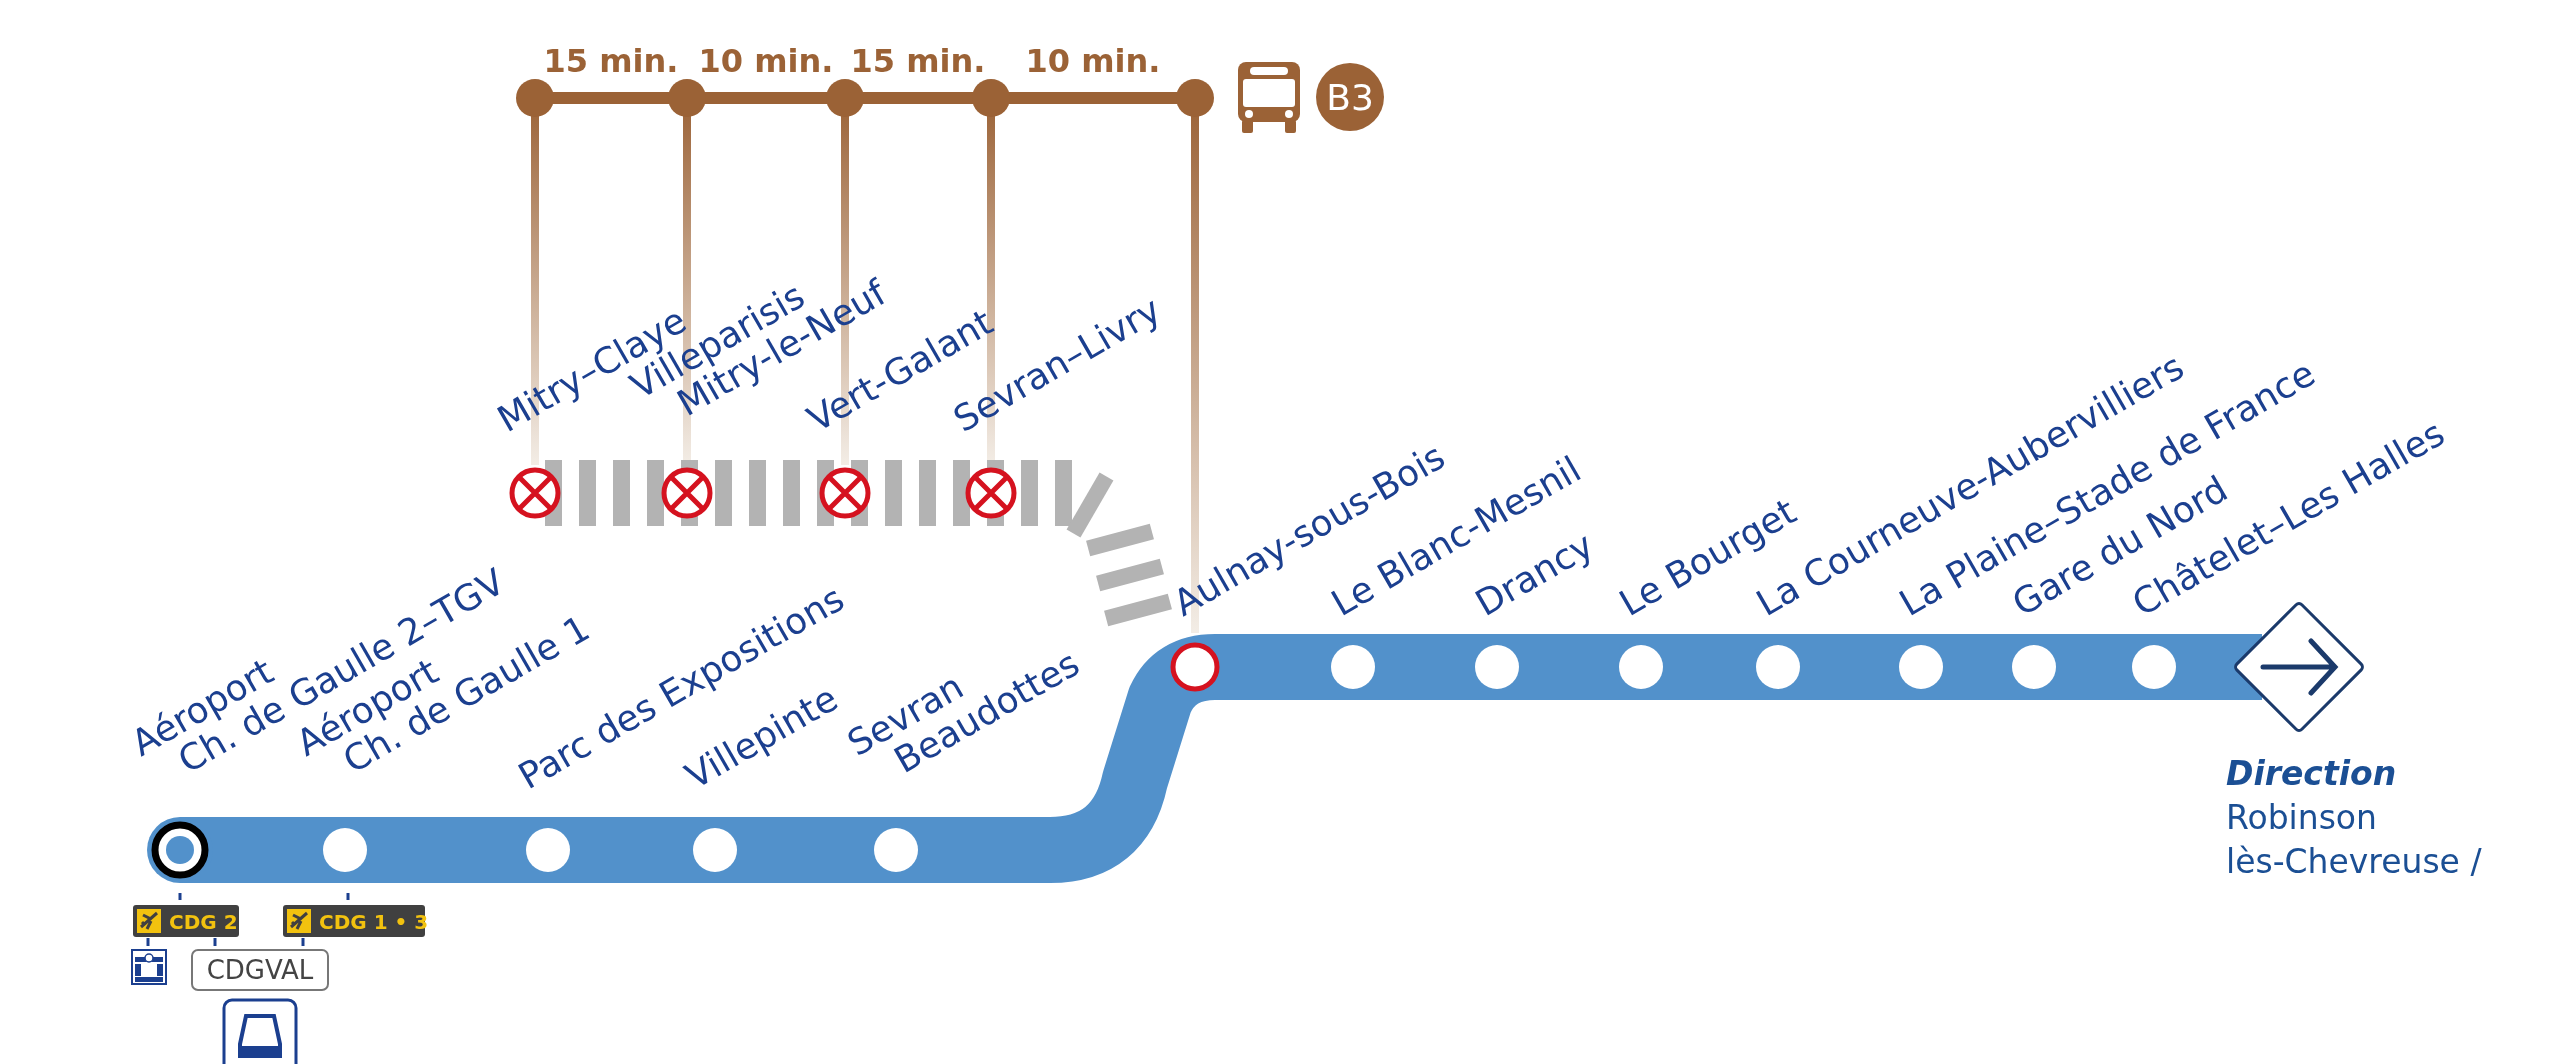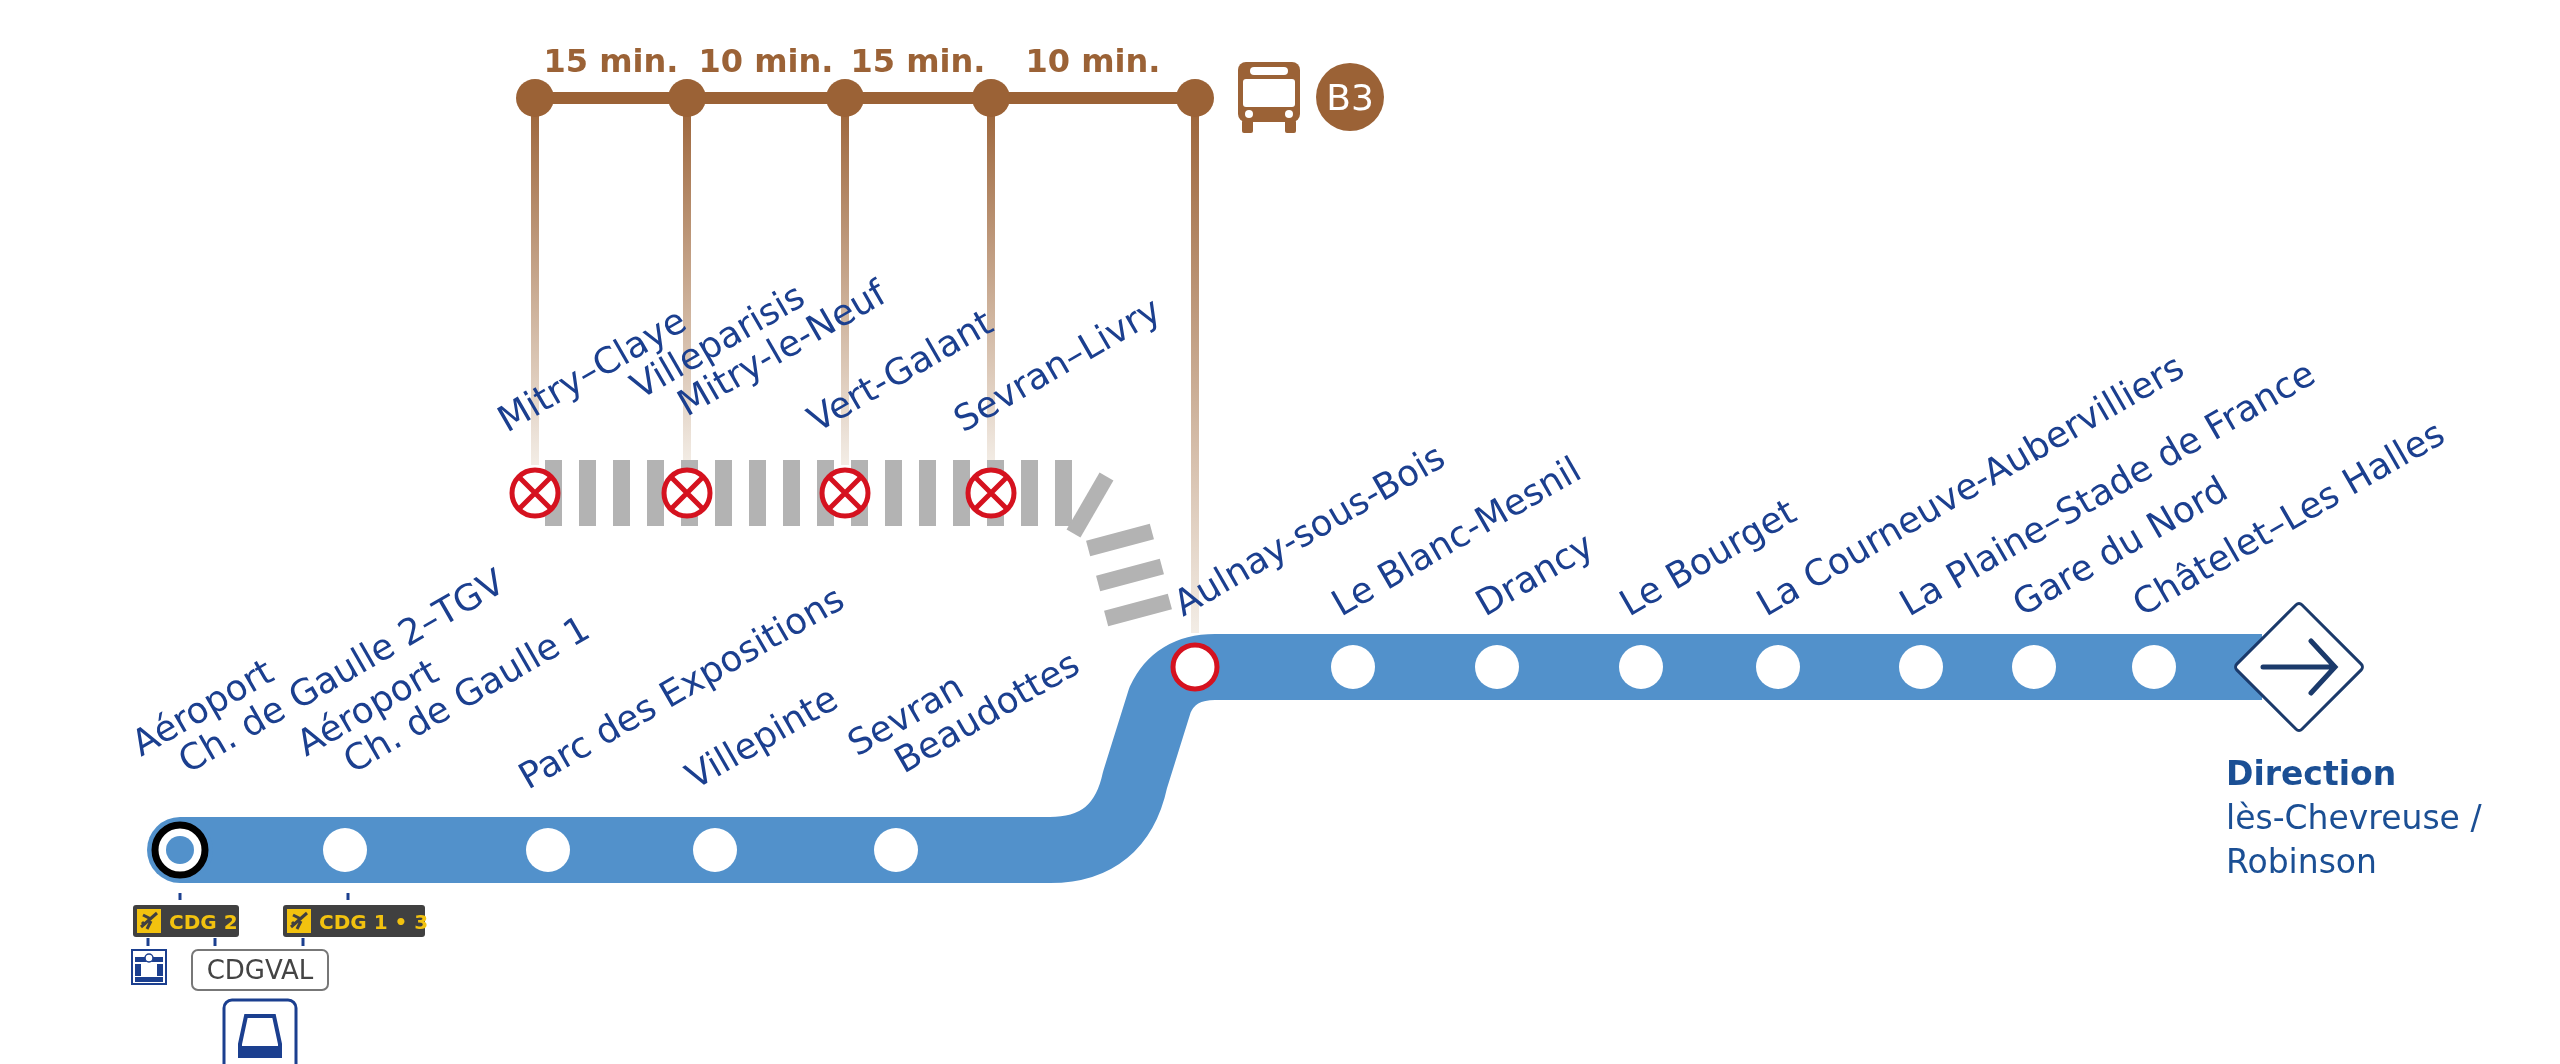--- a/index.html
+++ b/index.html
@@ -4,21 +4,21 @@
 <style>
   html,body{margin:0;padding:0;background:#ffffff;}
   body{width:2560px;height:1064px;overflow:hidden;position:relative;font-family:"DejaVu Sans","Liberation Sans",sans-serif;}
   #map{position:absolute;left:0;top:0;width:2560px;height:1064px;}
   .st-label{font-family:"DejaVu Sans",sans-serif;font-size:36px;fill:#1b3f8f;}
   .min-label{font-family:"DejaVu Sans",sans-serif;font-size:32px;font-weight:bold;fill:#9b6236;}
   .b3-text{font-family:"DejaVu Sans",sans-serif;font-size:36px;fill:#ffffff;}
   .badge-text{font-family:"DejaVu Sans",sans-serif;font-size:20px;font-weight:bold;fill:#f2c20f;}
   .cdgval-text{font-family:"DejaVu Sans",sans-serif;font-size:26px;fill:#444;}
   #direction{position:absolute;left:2226px;top:752px;color:#1b4f94;font-family:"DejaVu Sans",sans-serif;font-size:33px;line-height:44px;}
-  #direction .dir-head{font-weight:bold;}
+  #direction .dir-head{font-weight:bold;font-style:italic;}
 </style>
 </head>
 <body>
 
 <svg id="map" xmlns="http://www.w3.org/2000/svg" width="2560" height="1064" viewBox="0 0 2560 1064">
   <defs>
     <linearGradient id="fadeBrown" x1="0" y1="0" x2="0" y2="1">
       <stop offset="0" stop-color="#9b6236"></stop>
       <stop offset="1" stop-color="#f3ede6"></stop>
     </linearGradient>
@@ -163,15 +163,15 @@
       <g transform="translate(224,1000)">
         <rect x="0" y="0" width="72" height="80" rx="8" fill="#fff" stroke="#1b3f8f" stroke-width="3"></rect>
         <path d="M22,16 L50,16 L56,44 L56,56 L16,56 L16,44 Z" fill="none" stroke="#1b3f8f" stroke-width="4"></path>
         <rect x="18" y="46" width="36" height="10" fill="#1b3f8f"></rect>
       </g>
     </g>
 </svg>
 
 <div id="direction">
   <div class="dir-head">Direction</div>
+  <div>Robinson</div>
   <div>lès-Chevreuse /</div>
-  <div>Robinson</div>
 </div>
 
 </body></html>

